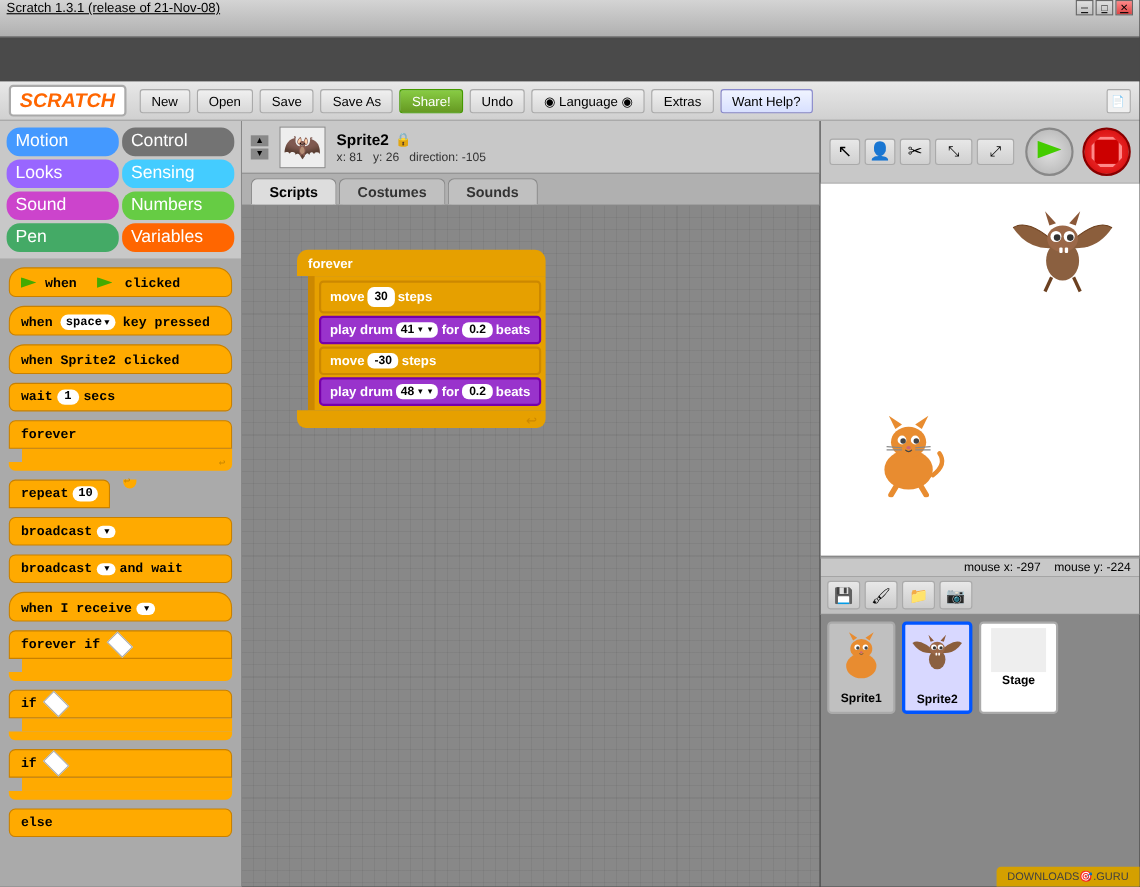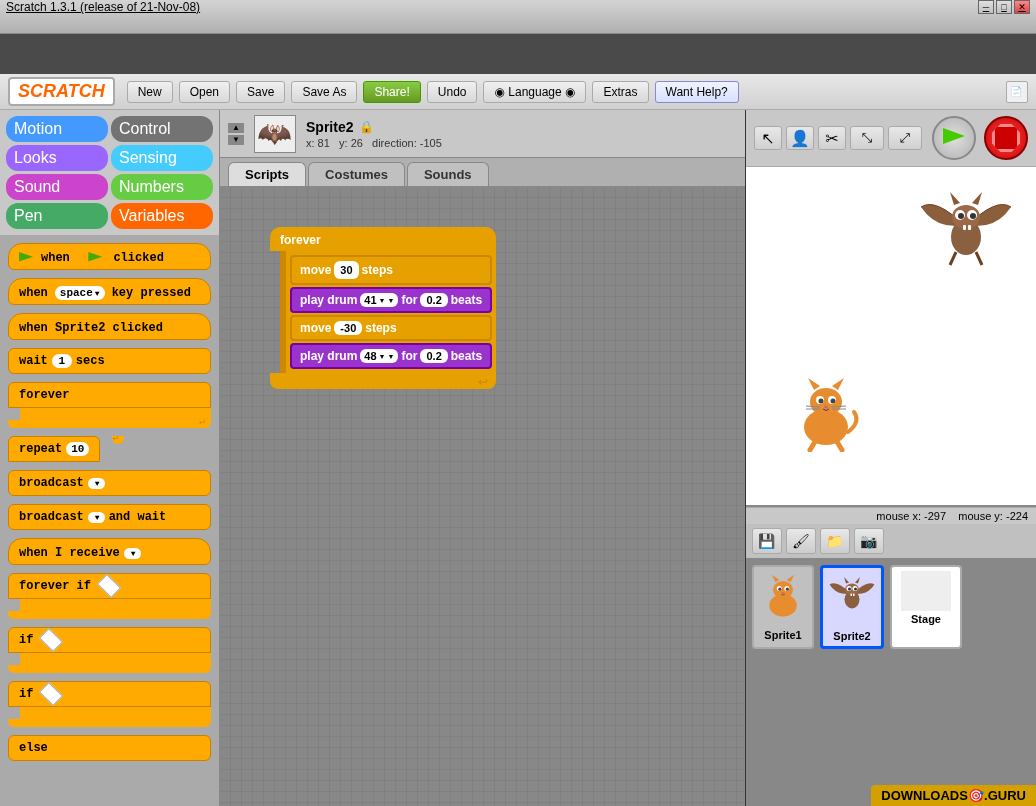--- a/index.html
+++ b/index.html
@@ -408,24 +408,24 @@
       flex-wrap: wrap;
       align-content: flex-start;
     }
 
     
     #watermark {
       position: absolute;
       bottom: 0;
       right: 0;
       background: #d4a000;
-      color: #000000;
+      color: #404040;
       padding: 3px 10px;
-      font-size: 13px;
-      font-weight: bold;
+      font-size: 10px;
+      font-weight: normal;
       border-top-left-radius: 4px;
     }
 
     
     .forever-wrap {
       position: absolute;
       left: 50px;
       top: 40px;
     }
     .forever-hat {

